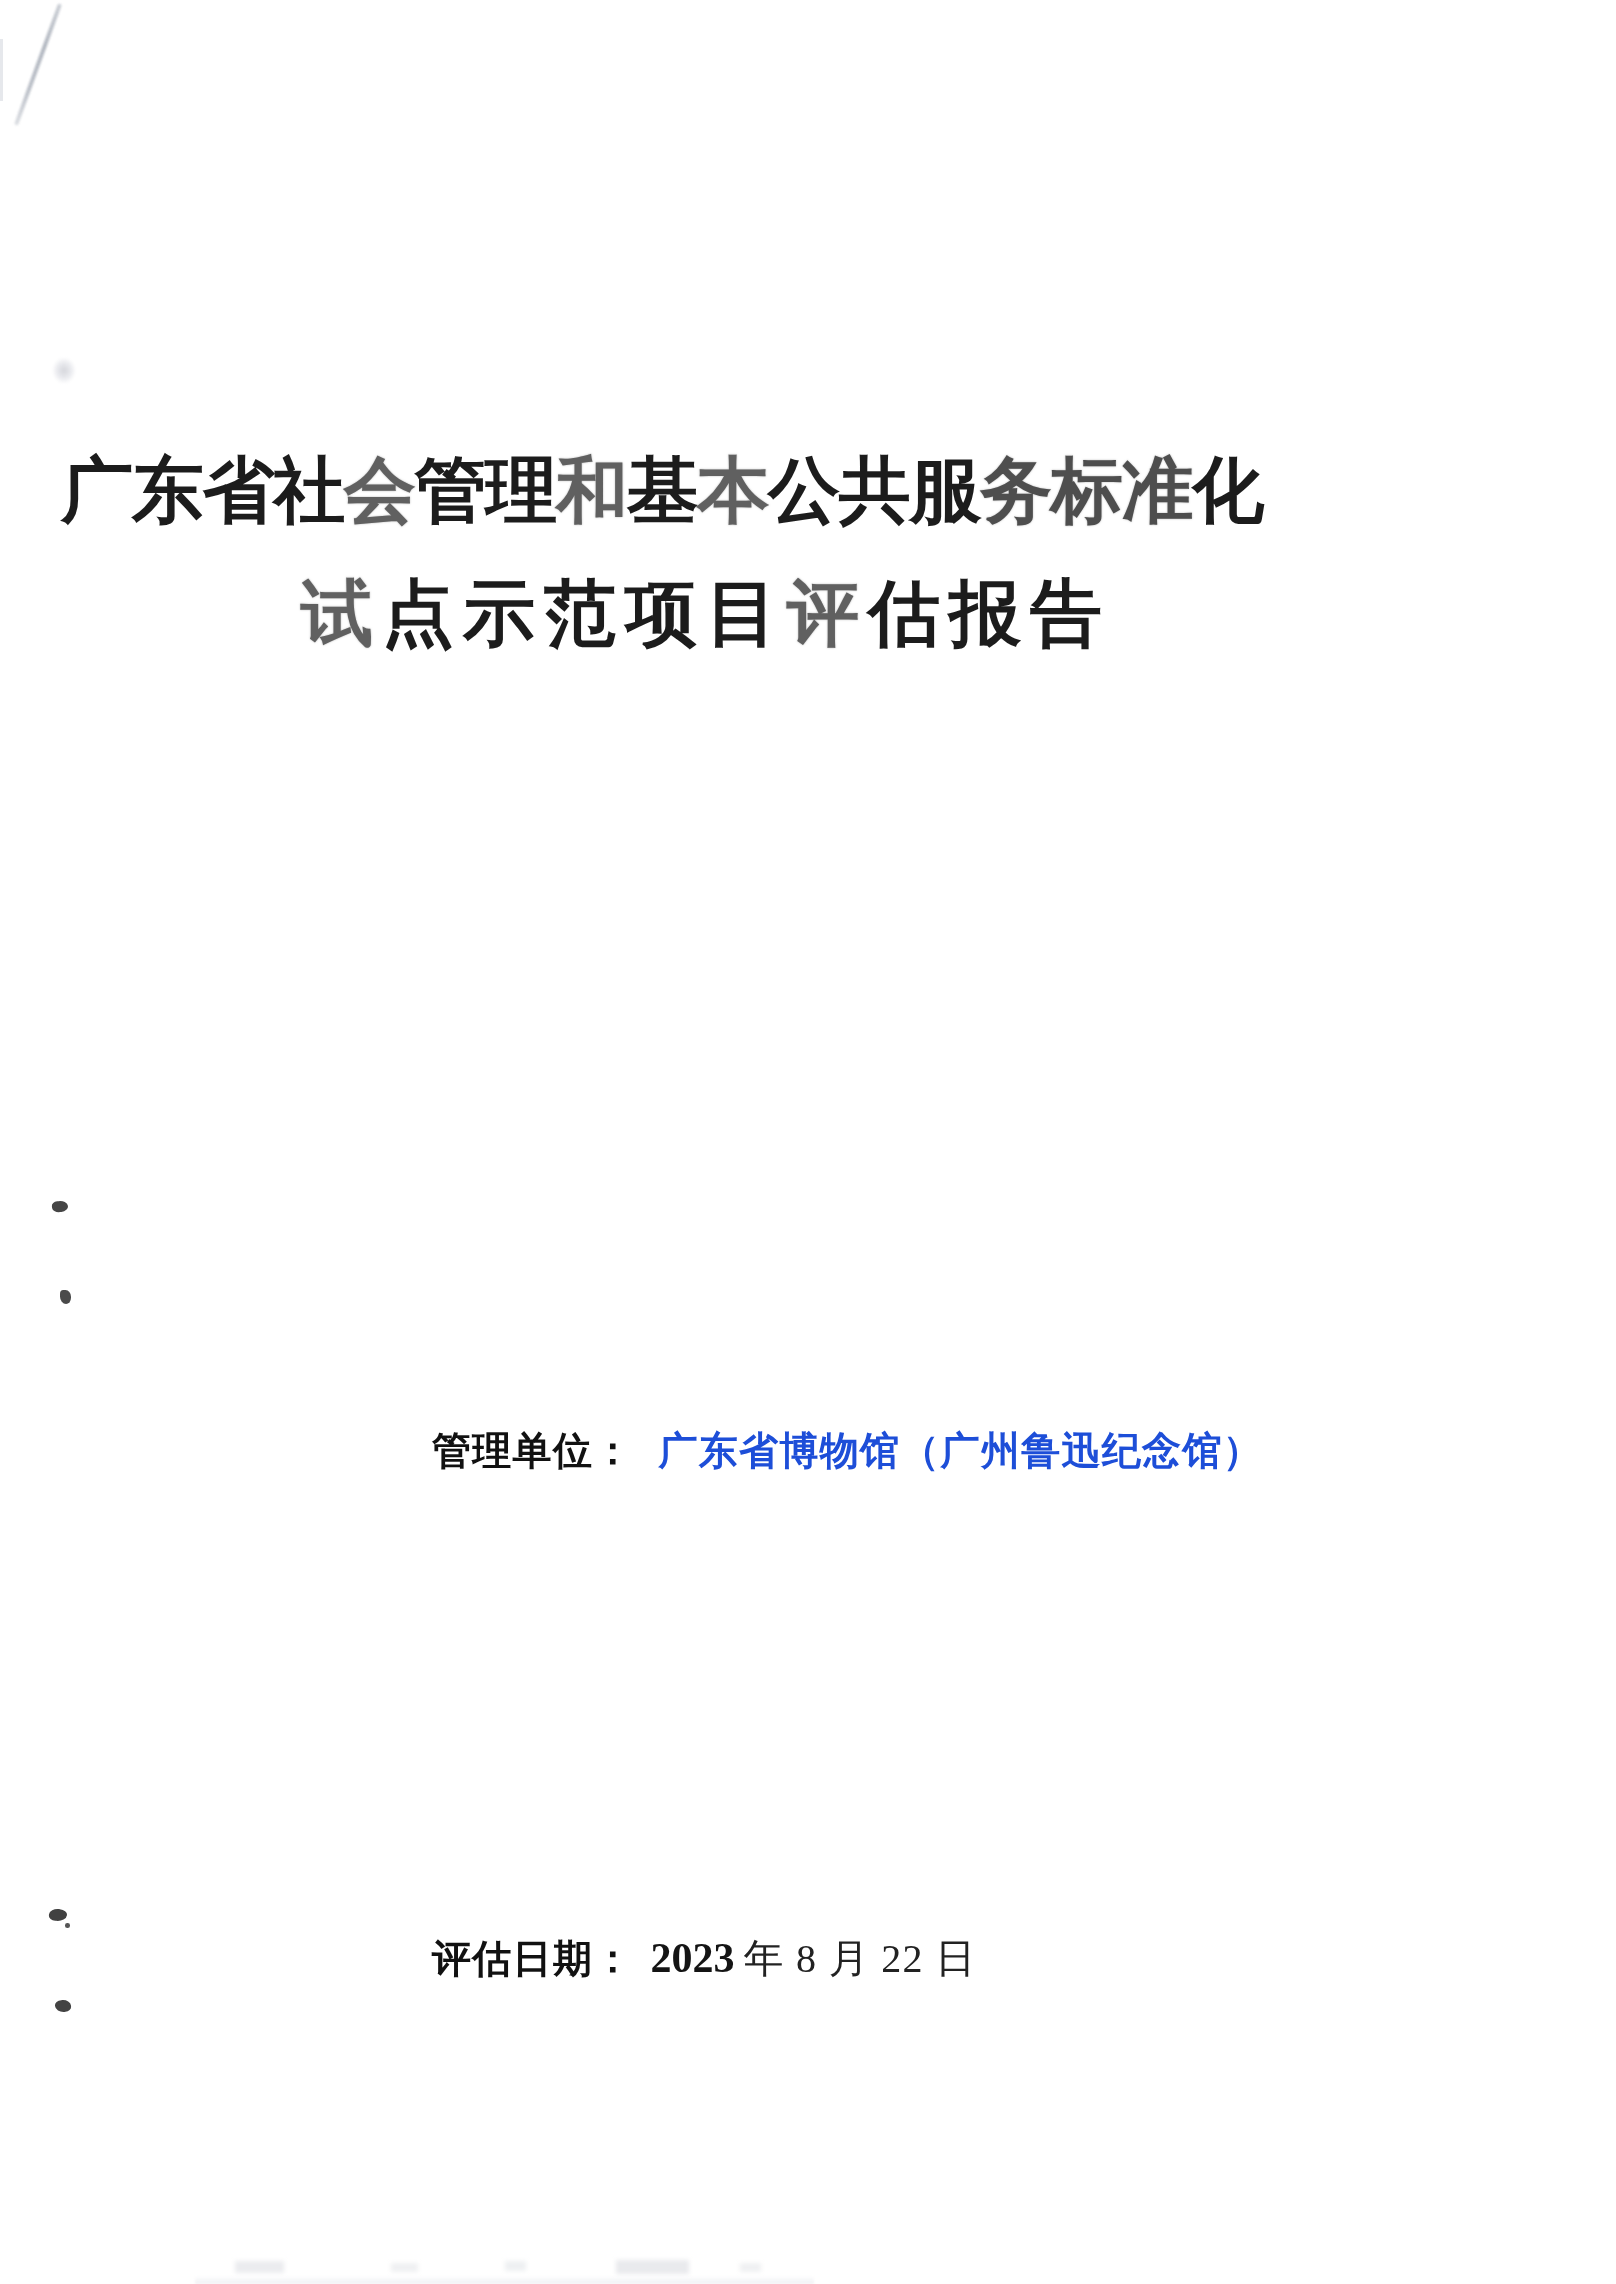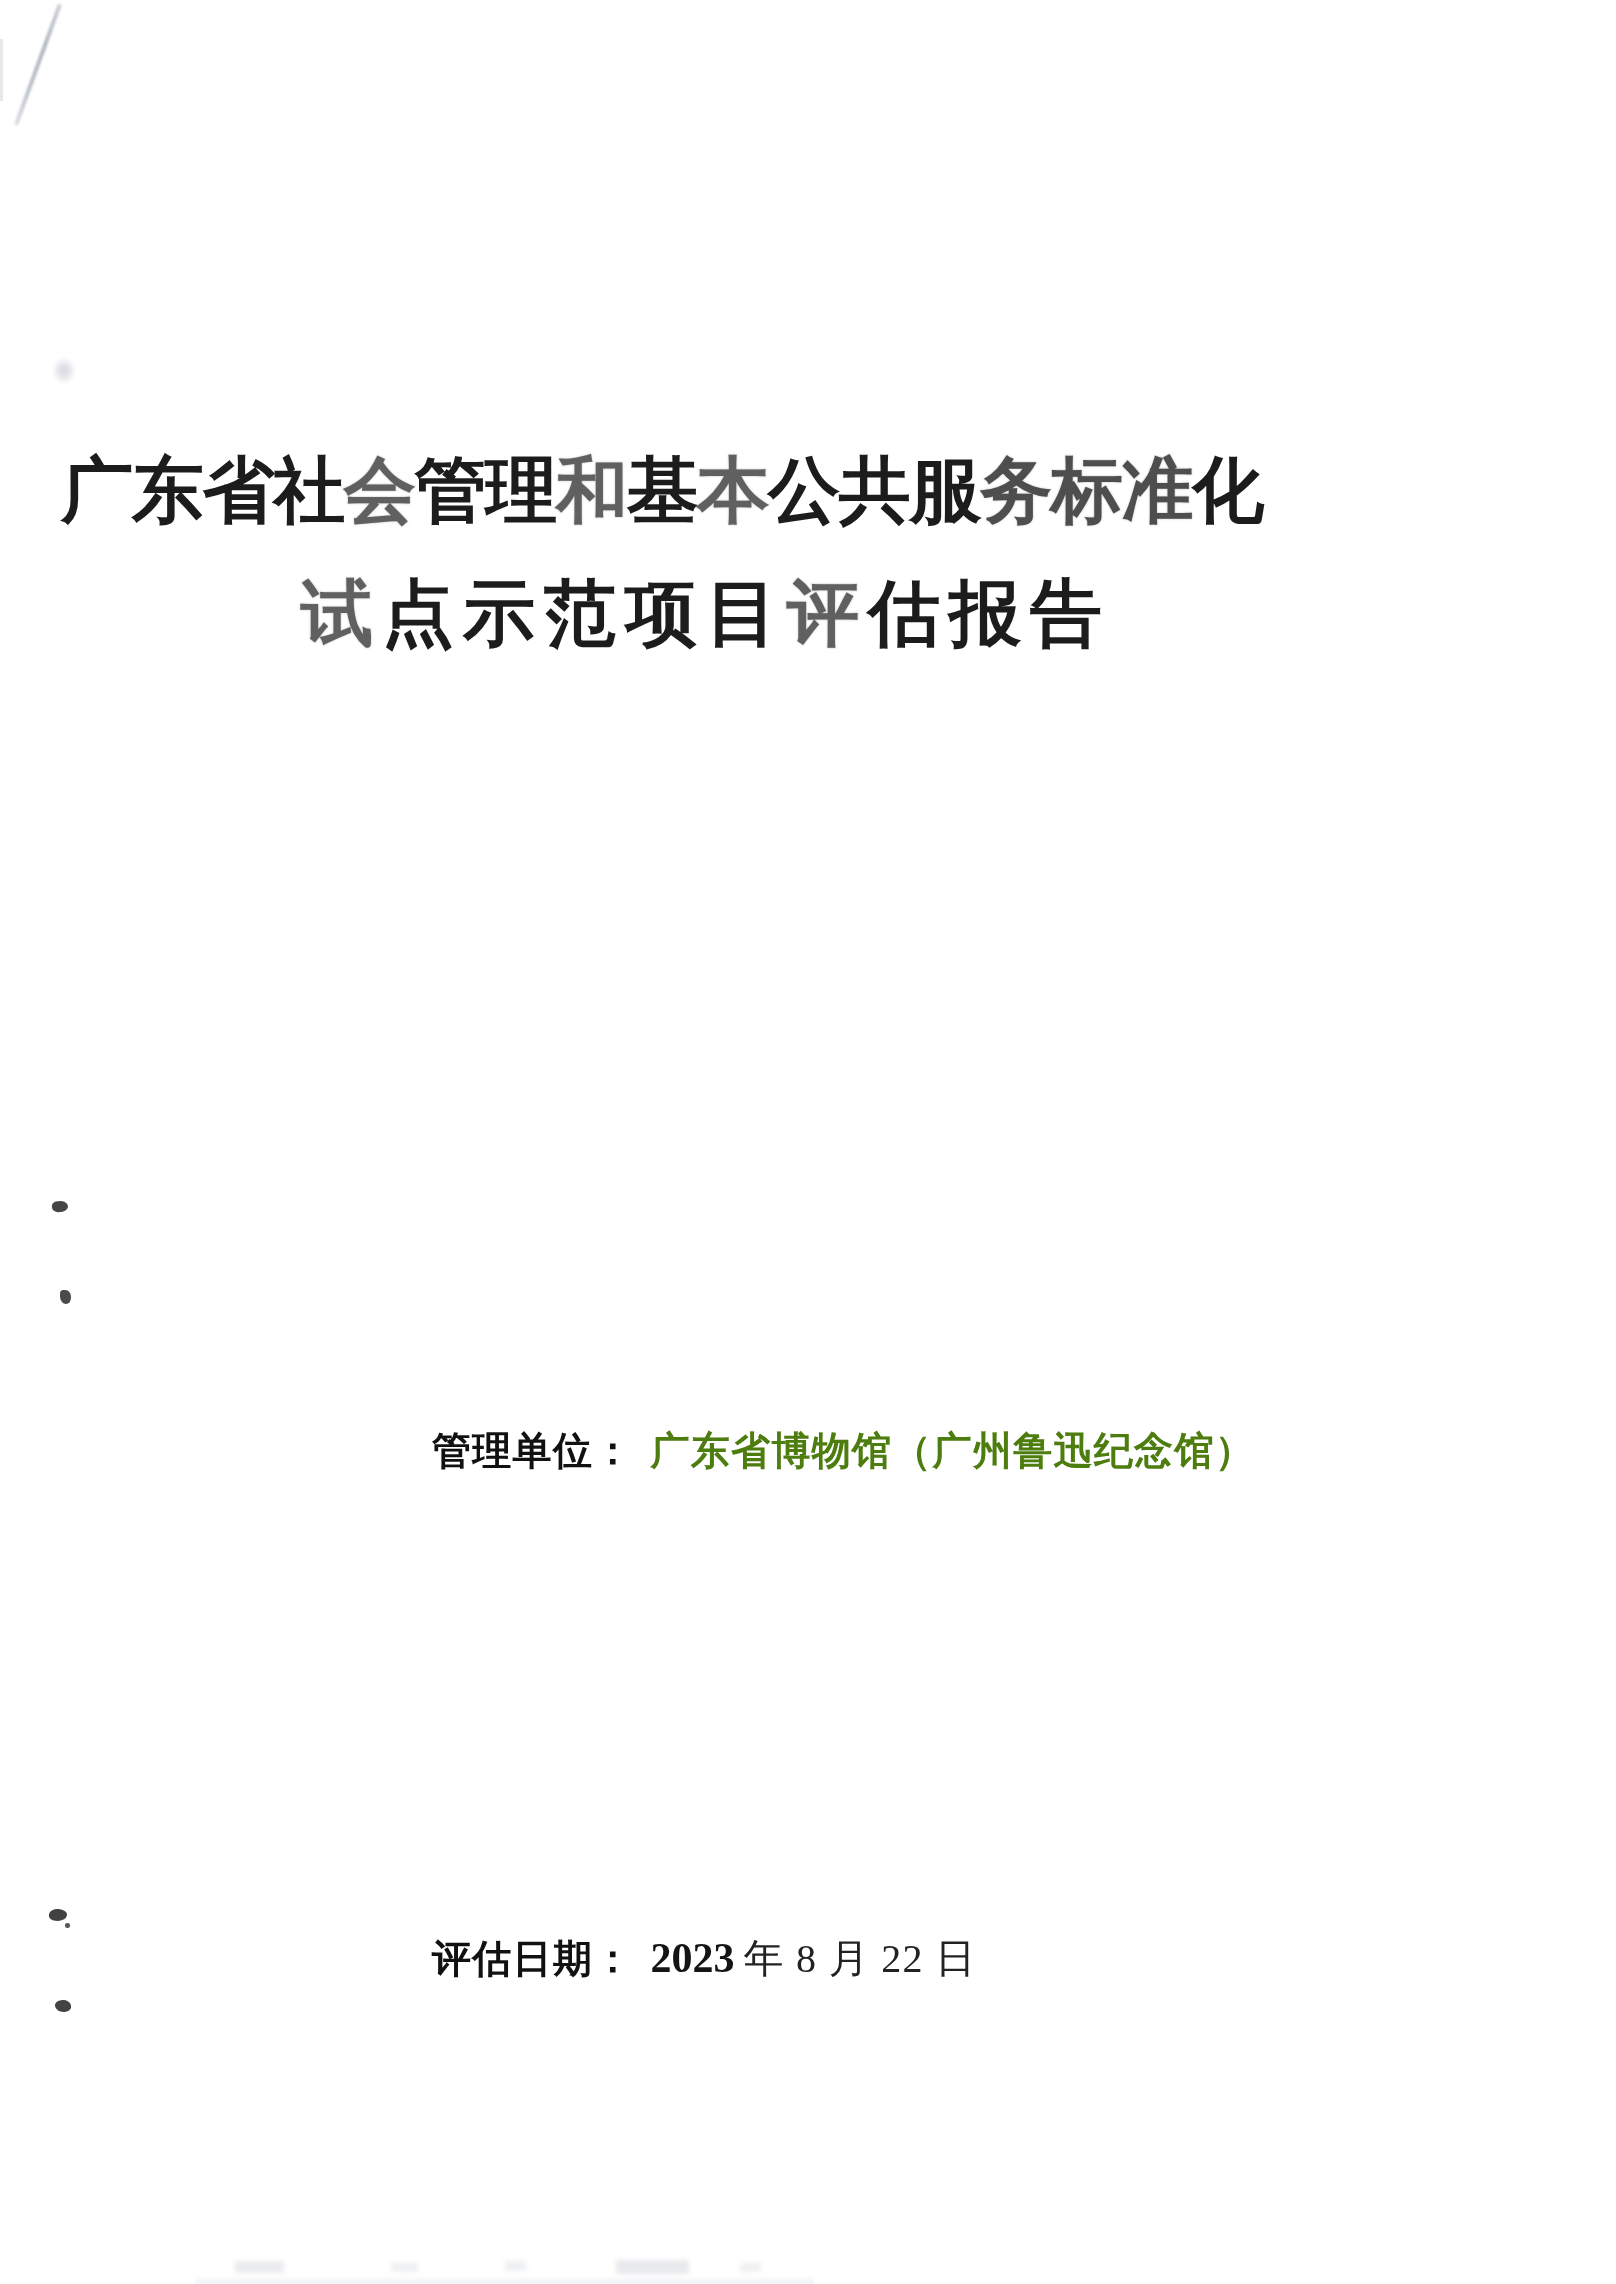--- a/index.html
+++ b/index.html
@@ -36,22 +36,22 @@
   }
   .field-label {
     font-family: "Liberation Sans", sans-serif;
     font-weight: 700;
     color: #111111;
     letter-spacing: 1.3px;
   }
   .field-value-bold {
     font-family: "Liberation Sans", sans-serif;
     font-weight: 700;
-    color: #4d7c0f;
-    margin-left: 17px;
+    color: #1d4ed8;
+    margin-left: 25px;
     letter-spacing: 1.3px;
   }
   .field-value-serif {
     font-family: "Liberation Serif", serif;
     font-weight: 400;
     color: #222222;
     margin-left: 17px;
     font-size: 40px;
     letter-spacing: 2px;
   }

